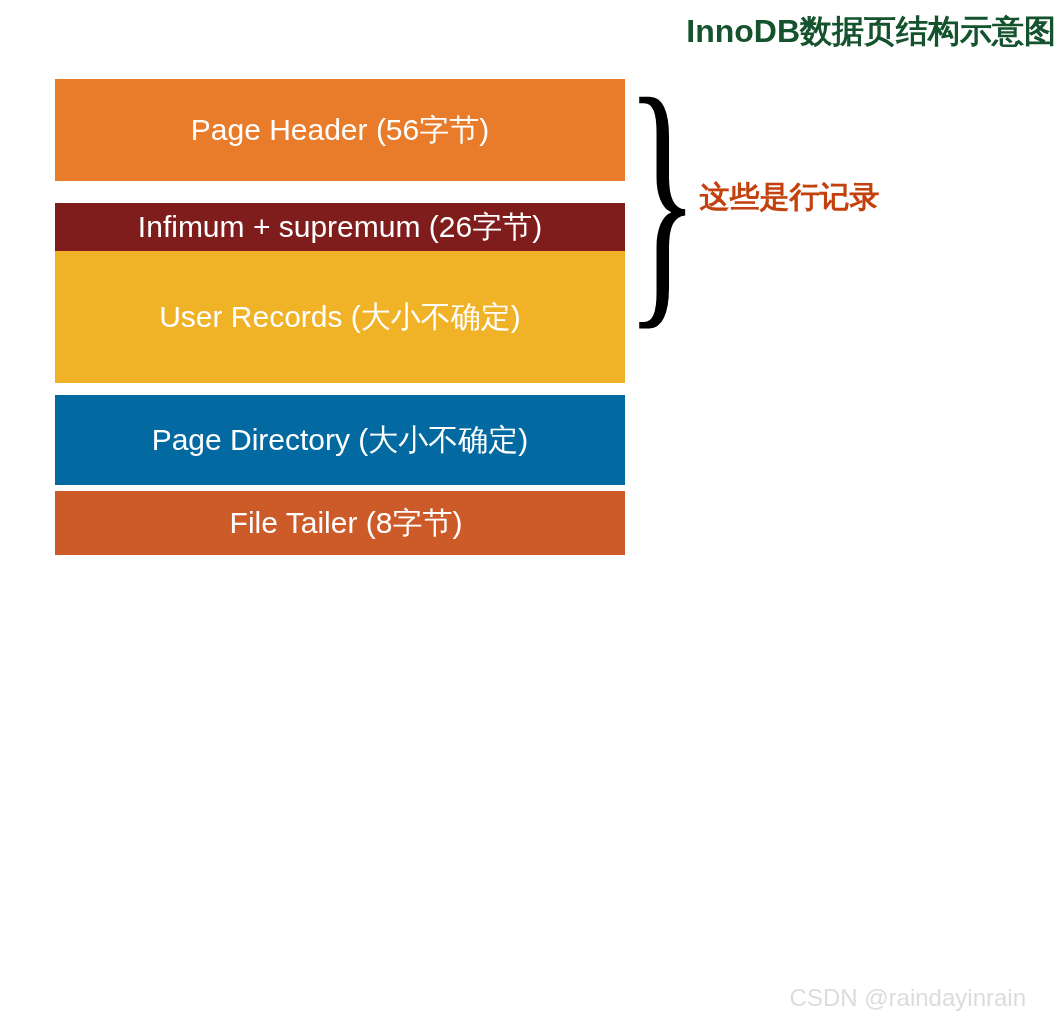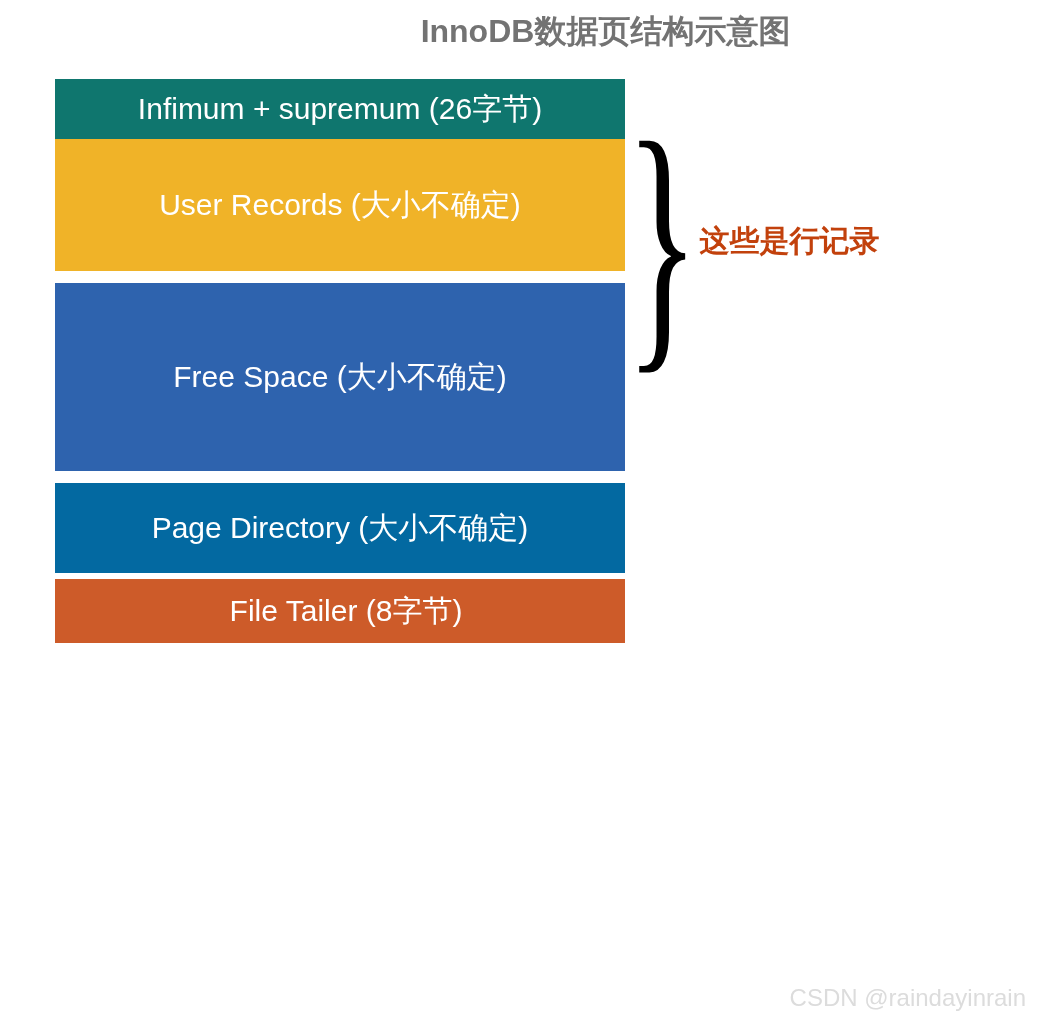--- a/index.html
+++ b/index.html
@@ -8,24 +8,24 @@
       box-sizing: border-box;
     }
     body {
       font-family: -apple-system, "PingFang SC", "Microsoft YaHei", sans-serif;
       background: #ffffff;
       width: 1056px;
       height: 1032px;
       position: relative;
     }
     .title {
-      color: #737373;
+      color: #14532d;
       font-size: 32px;
       font-weight: bold;
-      text-align: center;
+      text-align: right;
       padding: 10px 0 25px 155px;
     }
     .diagram-container {
       display: flex;
       align-items: center;
       padding-left: 55px;
     }
     .blocks {
       display: flex;
       flex-direction: column;
@@ -45,23 +45,24 @@
     }
     .file-header {
       background: #3a98ce;
       height: 102px;
     }
     .page-header {
       background: #e87c2a;
       height: 102px;
     }
     .infimum {
-      background: #0f766e;
+      background: #7f1d1d;
       height: 60px;
       border-top-width: 12px;
+      margin-top: 10px;
     }
     .user-records {
       background: #f0b328;
       height: 132px;
       border-top: none;
     }
     .free-space {
       background: #2e63ae;
       height: 200px;
       border-top-width: 12px;
@@ -106,23 +107,23 @@
       font-size: 24px;
     }
   </style>
 </head>
 <body>
 
 <div class="title">InnoDB数据页结构示意图</div>
 
 <div class="diagram-container">
   <div class="blocks">
+    <div class="block page-header">Page Header (56字节)</div>
     <div class="block infimum">Infimum + supremum (26字节)</div>
     <div class="block user-records">User Records (大小不确定)</div>
-    <div class="block free-space">Free Space (大小不确定)</div>
     <div class="block page-directory">Page Directory (大小不确定)</div>
     <div class="block file-tailer">File Tailer (8字节)</div>
   </div>
   <div class="annotation-area">
     <div class="brace">}</div>
     <div class="annotation-text">这些是行记录</div>
   </div>
 </div>
 
 <div class="watermark">CSDN @raindayinrain</div>

